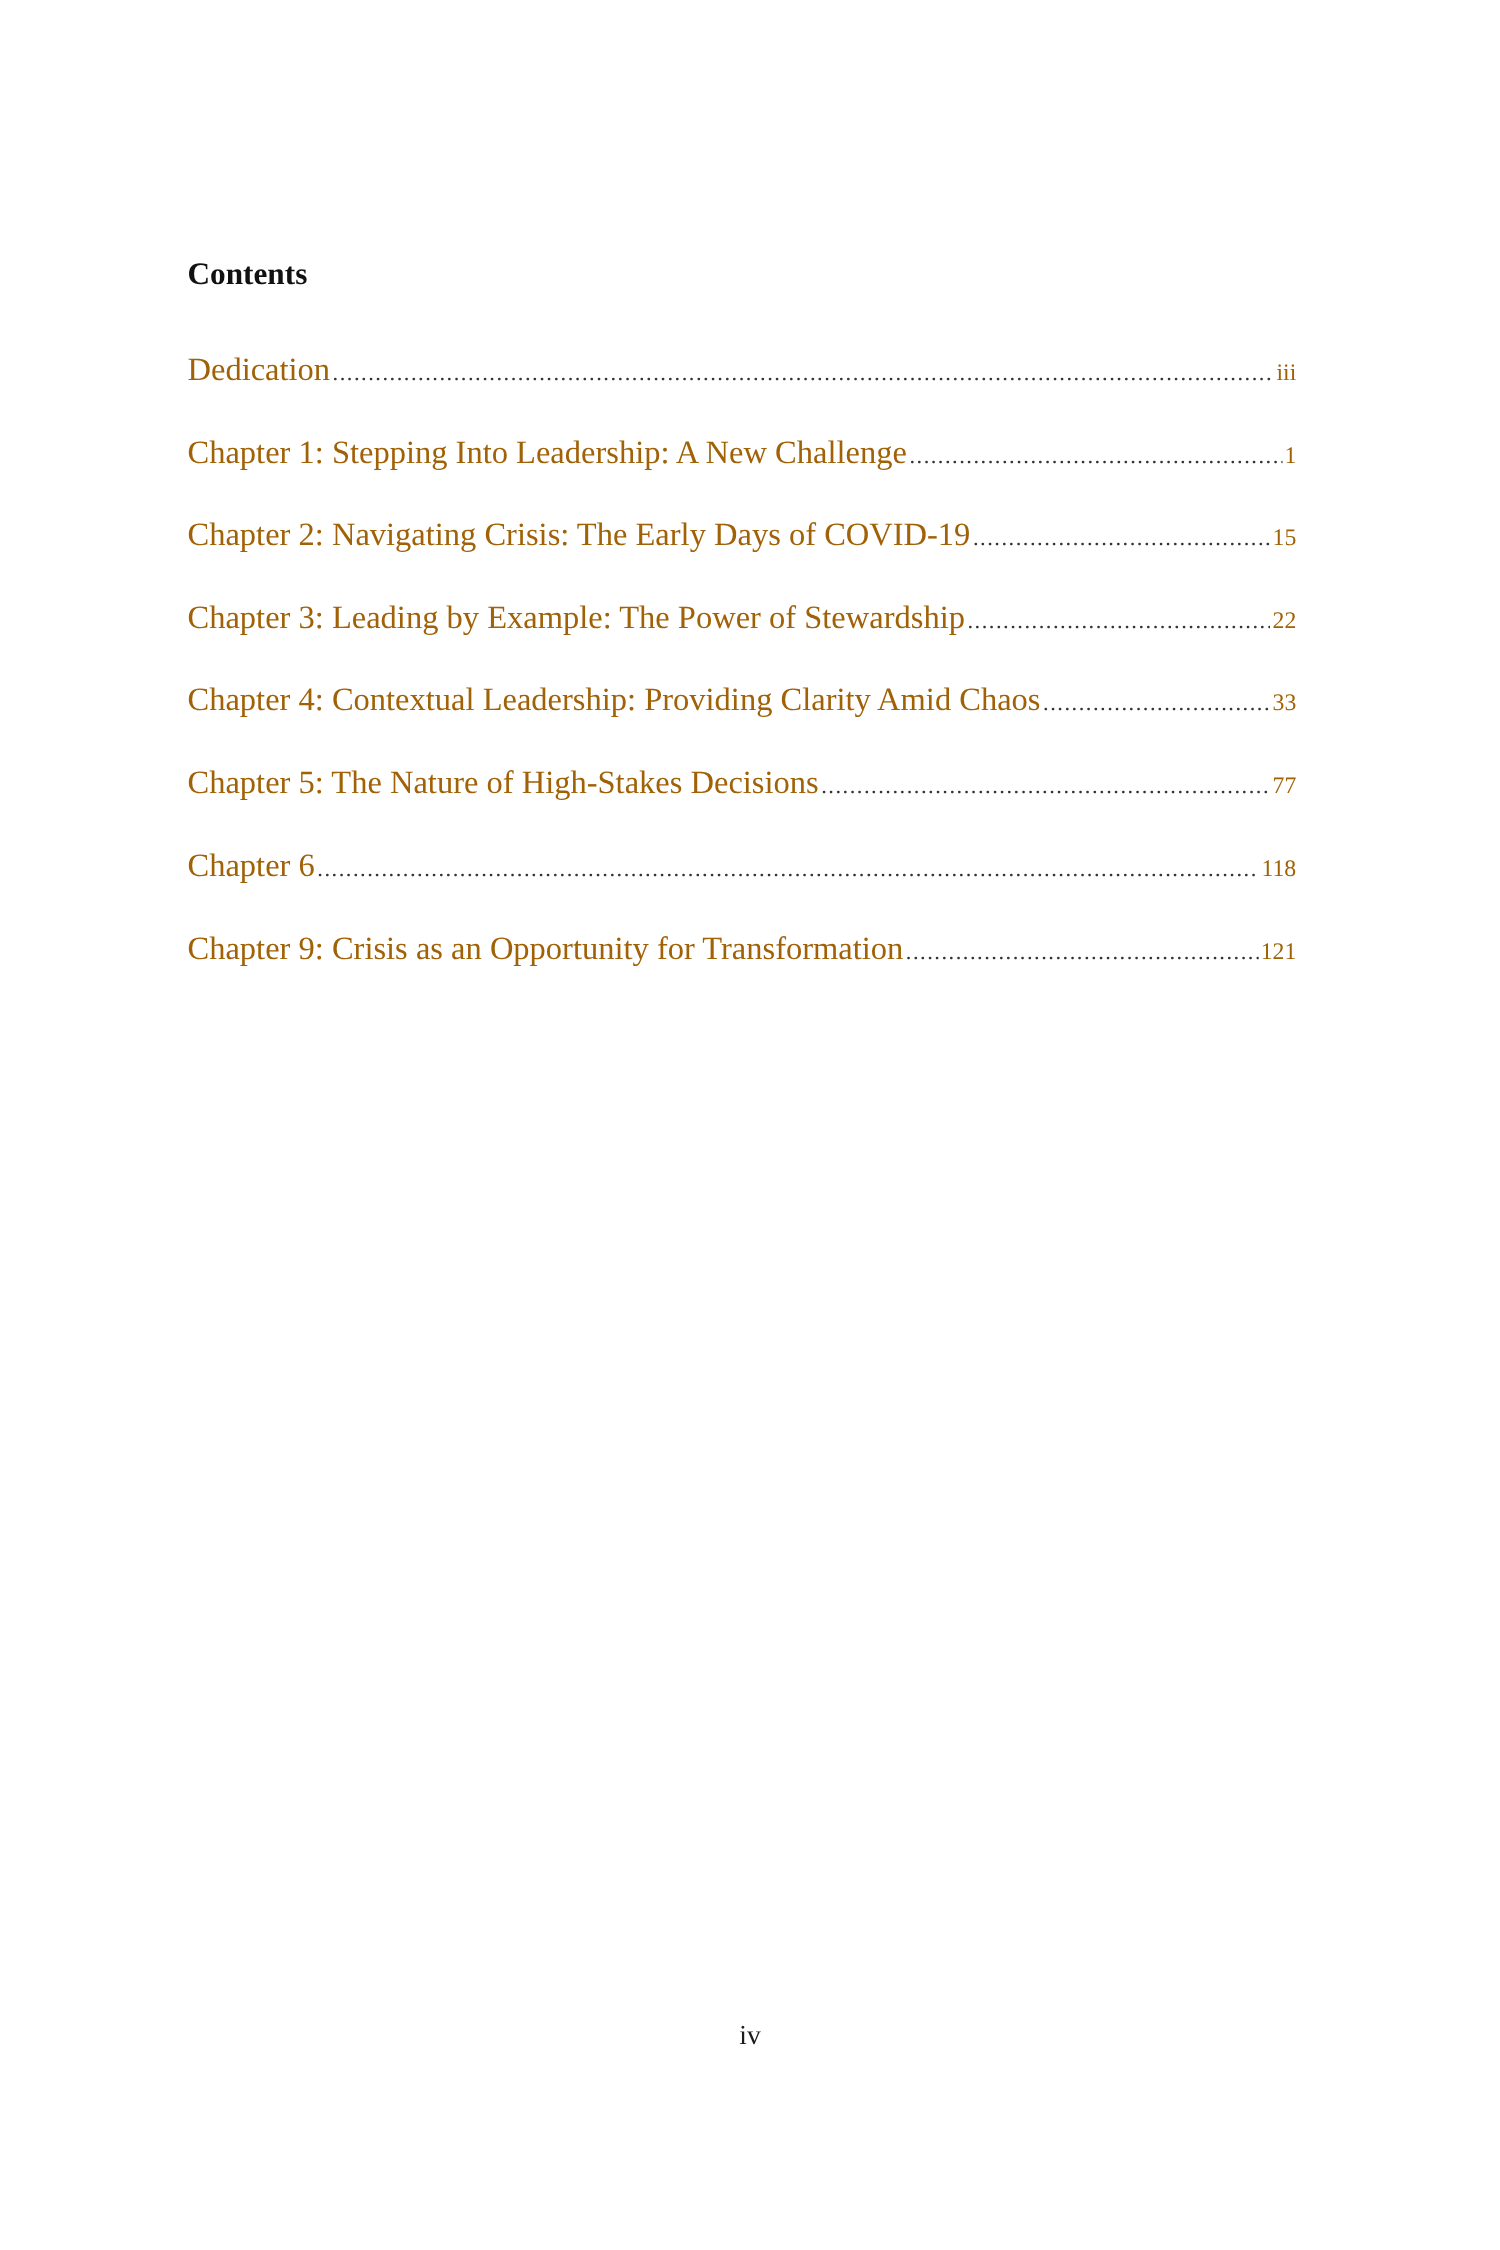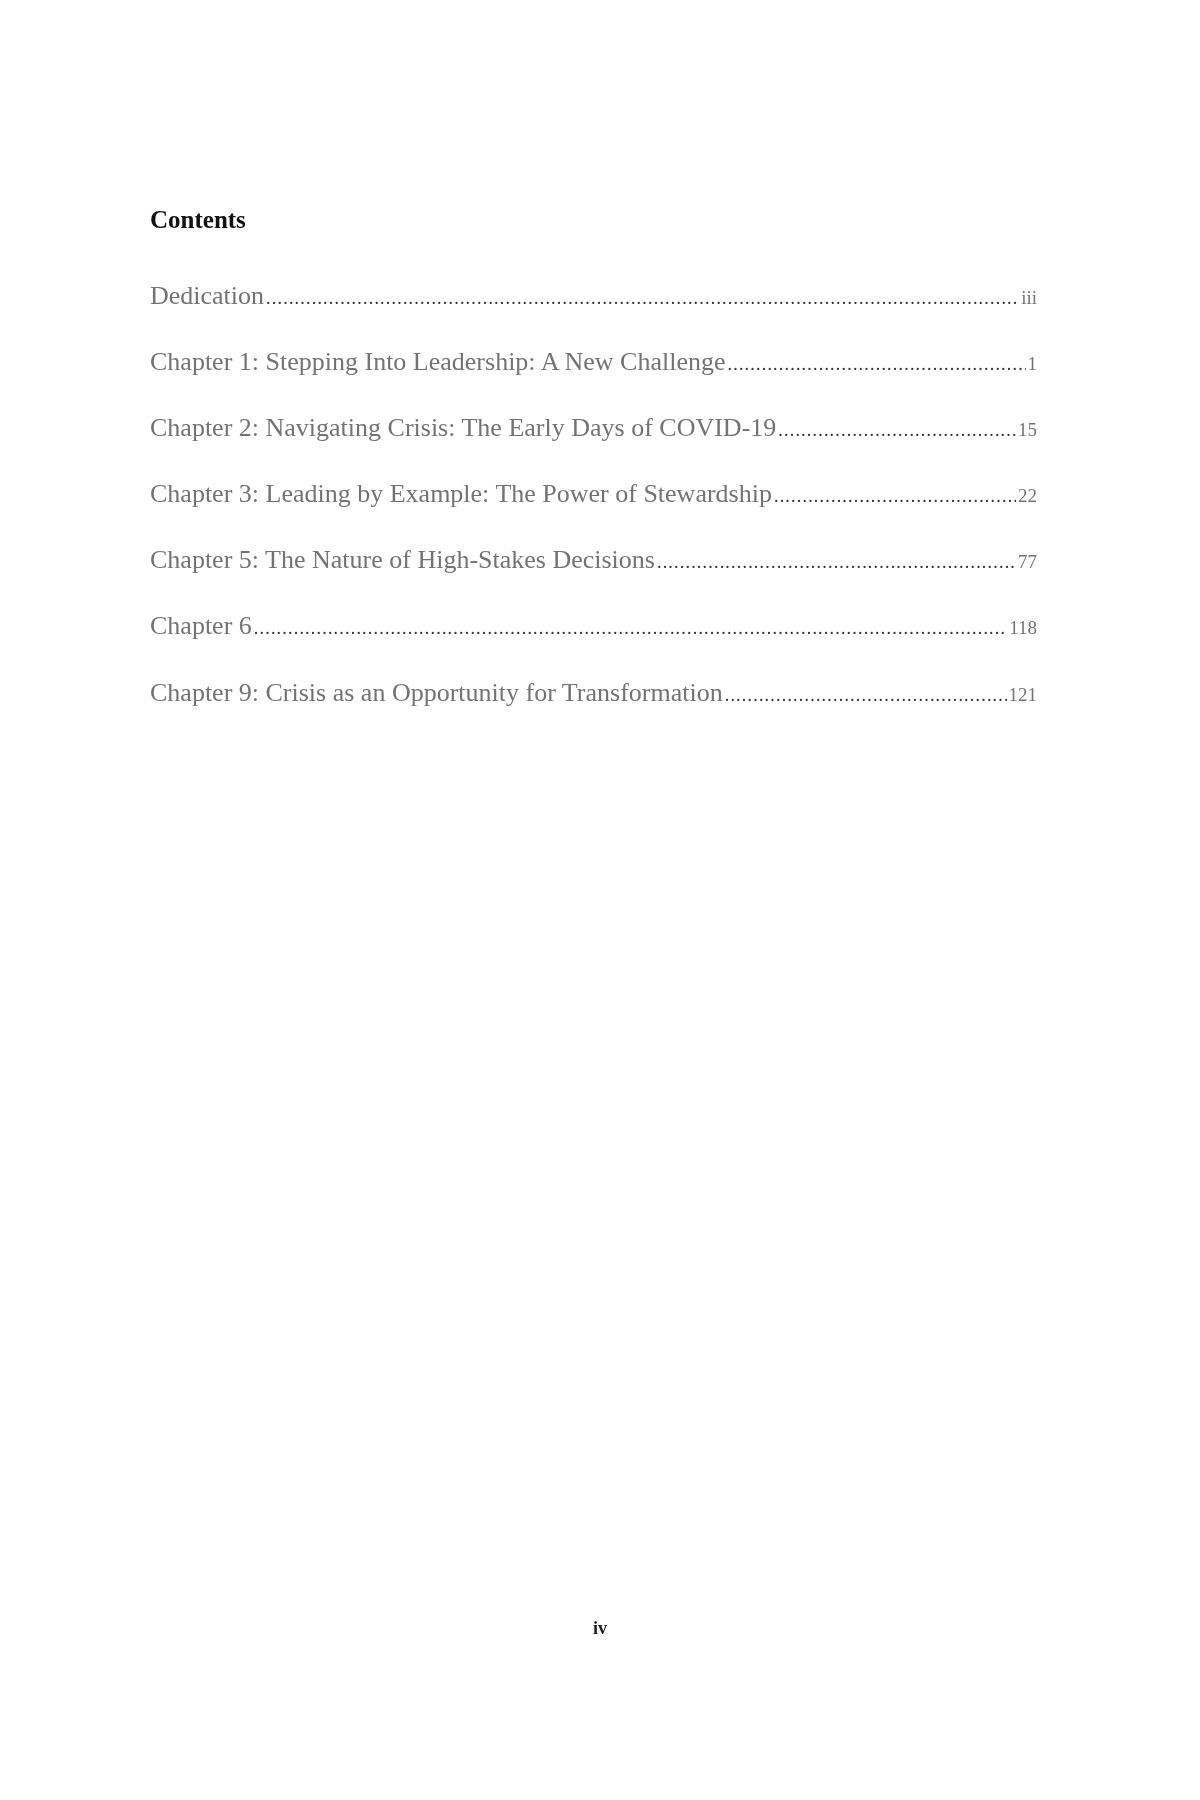--- a/index.html
+++ b/index.html
@@ -41,21 +41,21 @@
       margin: 0;
       padding: 0;
       list-style: none;
     }
     .toc-entry {
       display: flex;
       align-items: baseline;
       height: 66.1px;
       font-size: 26px;
       line-height: 40px;
-      color: #737373;
+      color: #a16207;
       text-decoration: none;
       cursor: pointer;
     }
     .toc-title {
       white-space: nowrap;
       flex: 0 0 auto;
     }
     .toc-leader {
       flex: 1 1 auto;
       overflow: hidden;
@@ -73,24 +73,23 @@
       white-space: nowrap;
       text-align: right;
       font-size: 19px;
     }
     .page-number {
       position: absolute;
       left: 0;
       width: 1200px;
       top: 1612px;
       text-align: center;
-      font-size: 18px;
+      font-size: 22px;
       line-height: 32px;
       color: #1a1a1a;
-      font-weight: bold;
     }
   </style>
 </head>
 <body>
 
 <div class="page">
   <h1 class="heading">Contents</h1>
 
   <ul class="toc">
     <li class="toc-entry">
@@ -107,20 +106,25 @@
       <span class="toc-title">Chapter 2: Navigating Crisis: The Early Days of COVID-19</span>
       <span class="toc-leader"></span>
       <span class="toc-page">15</span>
     </li>
     <li class="toc-entry">
       <span class="toc-title">Chapter 3: Leading by Example: The Power of Stewardship</span>
       <span class="toc-leader"></span>
       <span class="toc-page">22</span>
     </li>
     <li class="toc-entry">
+      <span class="toc-title">Chapter 4: Contextual Leadership: Providing Clarity Amid Chaos</span>
+      <span class="toc-leader"></span>
+      <span class="toc-page">33</span>
+    </li>
+    <li class="toc-entry">
       <span class="toc-title">Chapter 5: The Nature of High-Stakes Decisions</span>
       <span class="toc-leader"></span>
       <span class="toc-page">77</span>
     </li>
     <li class="toc-entry">
       <span class="toc-title">Chapter 6</span>
       <span class="toc-leader"></span>
       <span class="toc-page">118</span>
     </li>
     <li class="toc-entry">

